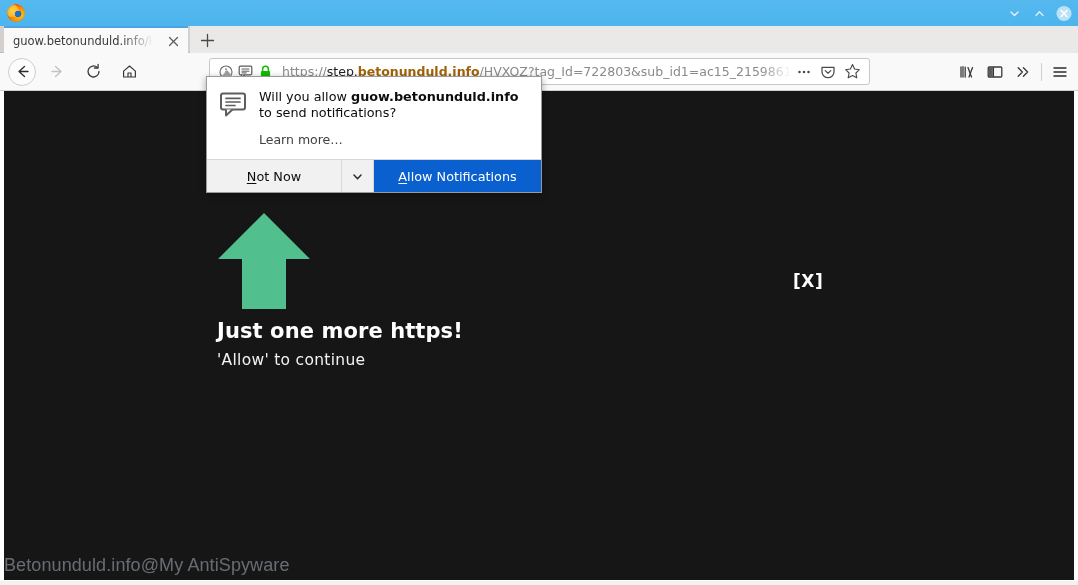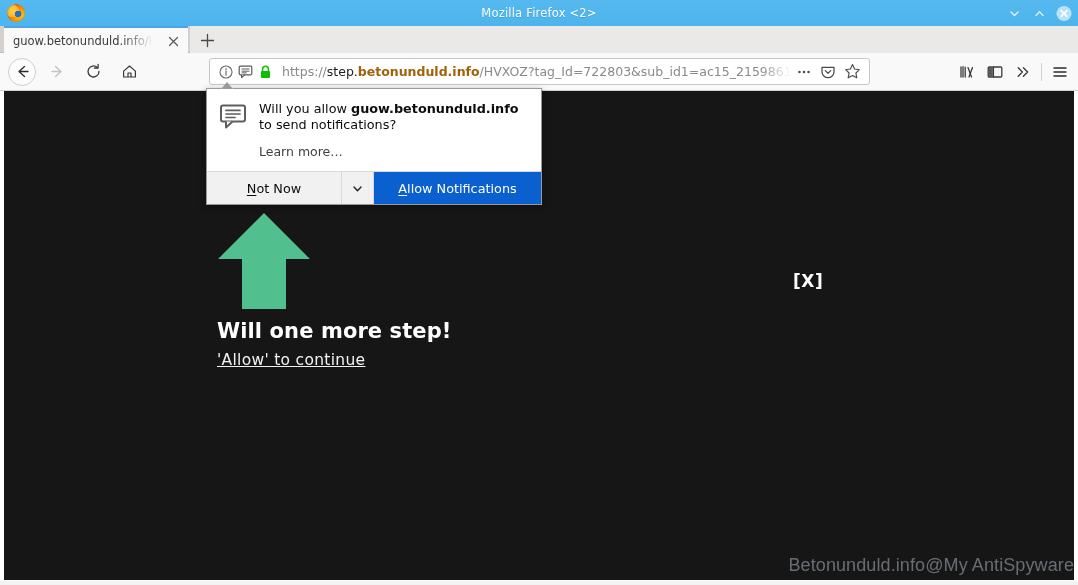--- a/index.html
+++ b/index.html
@@ -103,21 +103,21 @@
 
   #toolbar-right {
     position: absolute; right: 4px; top: 58px; height: 27px;
     display: flex; align-items: center;
   }
   .tbicon { width: 28px; height: 26px; display:flex; align-items:center; justify-content:center; cursor: default; }
   #tb-sep { width: 1px; height: 18px; background: #d0d0d0; margin: 0 4px; }
 
   
   #doorhanger {
-    position: absolute; left: 206px; top: 88px; width: 336px;
+    position: absolute; left: 206px; top: 76px; width: 336px;
     background: #ffffff;
     border: 1px solid #9a9a9a;
     box-shadow: 0 2px 7px rgba(0,0,0,.35);
     z-index: 30;
   }
   #dh-arrow {
     position: absolute; left: 14px; top: -7px; width: 12px; height: 7px;
     background: #ffffff;
     clip-path: polygon(50% 0, 100% 100%, 0 100%);
     border: none;
@@ -165,45 +165,44 @@
     background: #161616; overflow: hidden;
   }
   #arrow-wrap { position: absolute; left: 212px; top: 120px; }
   #arrow-wrap svg { display: block; }
   #headline {
     position: absolute; left: 213px; top: 228px;
     font-size: 21px; font-weight: 700; color: #ffffff; letter-spacing: .1px;
   }
   #subline {
     position: absolute; left: 213px; top: 260px;
-    font-size: 15.5px; color: #f2f2f2; letter-spacing: .3px; text-decoration: underline;
+    font-size: 15.5px; color: #f2f2f2; letter-spacing: .3px;
   }
   #close-x {
     position: absolute; left: 789px; top: 180px;
     font-size: 17px; font-weight: 700; color: #ffffff;
     letter-spacing: .5px; cursor: default;
   }
   #watermark {
-    position: absolute; left: 0; right: 0; bottom: 4px; text-align: right;
+    position: absolute; left: 0; right: 0; bottom: 4px; text-align: left;
     font-size: 18px; color: #9aa1ad; opacity: .62; letter-spacing: .1px;
     font-family: "Liberation Sans", sans-serif;
   }
   #bottom-strip {
     position: absolute; left: 0; bottom: 0; width: 1078px; height: 4px;
     background: #f2f2f2;
   }
 </style>
 </head>
 <body>
 
 <div id="window">
 
   <div id="titlebar">
     <div id="ff-logo"></div>
-    <div id="titlebar-title">Mozilla Firefox &lt;2&gt;</div>
     <div id="win-controls">
       <div class="wc">
         <svg width="13" height="13" viewBox="0 0 13 13">
             <path d="M3 5 L6.5 8.6 L10 5" fill="none" stroke="#ddeefc" stroke-width="1.4" stroke-linecap="round" stroke-linejoin="round"></path>
           </svg>
       </div>
       <div class="wc">
         <svg width="13" height="13" viewBox="0 0 13 13">
             <path d="M3 8.4 L6.5 4.8 L10 8.4" fill="none" stroke="#ddeefc" stroke-width="1.4" stroke-linecap="round" stroke-linejoin="round"></path>
           </svg>
@@ -365,21 +364,21 @@
 
   <div id="pageframe">
     <div id="page">
 
       <div id="arrow-wrap">
         <svg width="96" height="100" viewBox="0 0 96 100">
           <path d="M48 2 L94 48 L70 48 L70 98 L26 98 L26 48 L2 48 Z" fill="#52bf8f"></path>
         </svg>
       </div>
 
-      <div id="headline">Will one more step!</div>
+      <div id="headline">Just one more https!</div>
       <div id="subline">'Allow' to continue</div>
       <div id="close-x">[X]</div>
       <div id="watermark">Betonunduld.info@My AntiSpyware</div>
     </div>
     <div id="bottom-strip"></div>
   </div>
 
 </div>
 
 </body></html>

